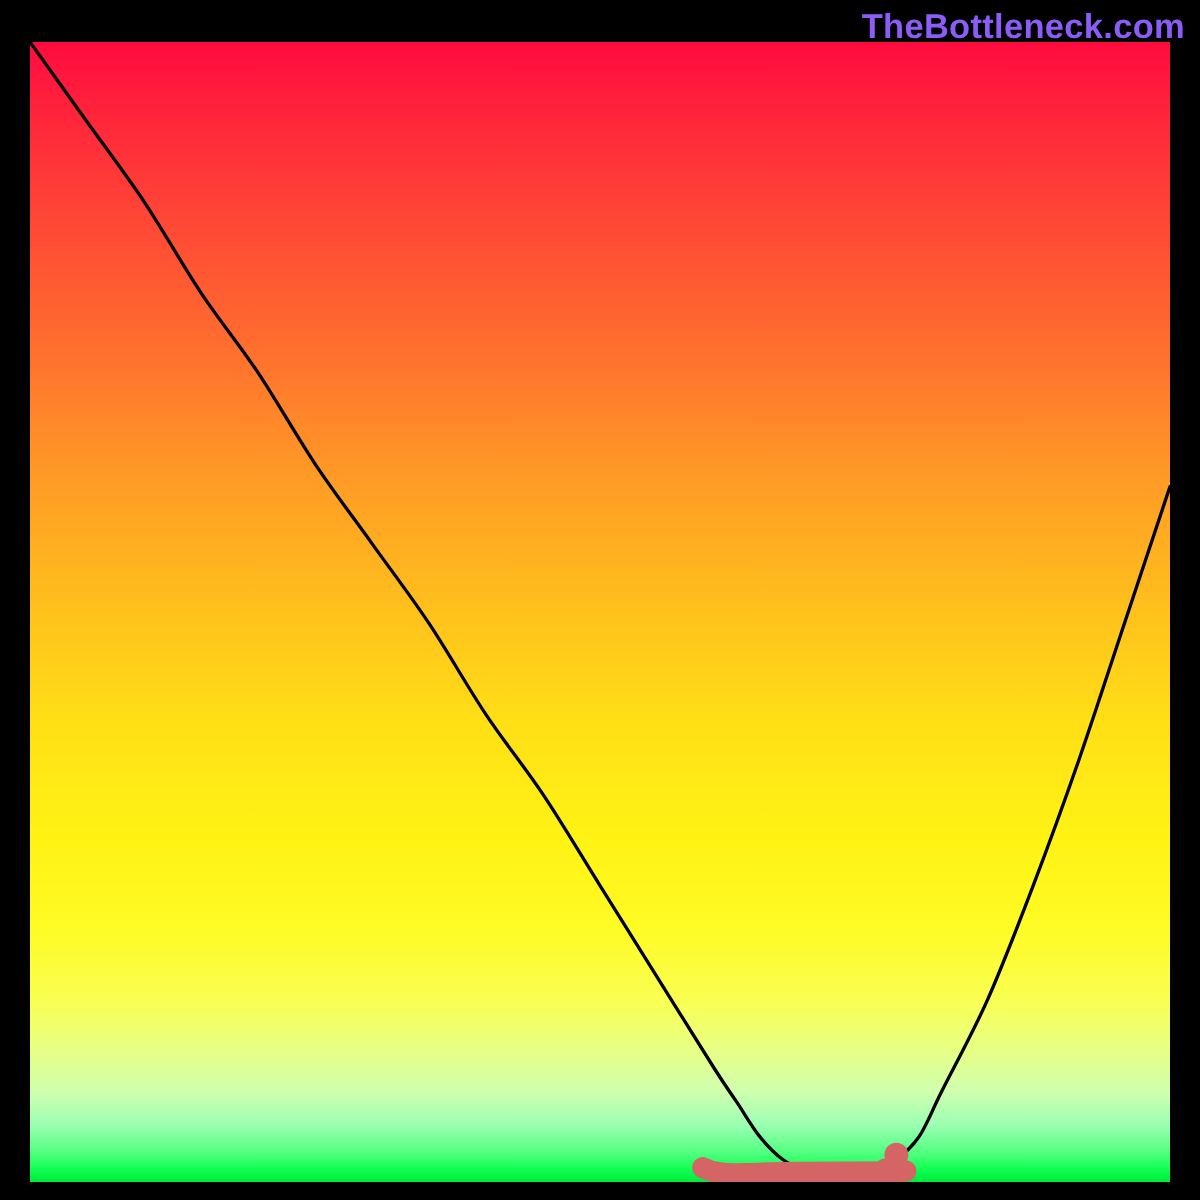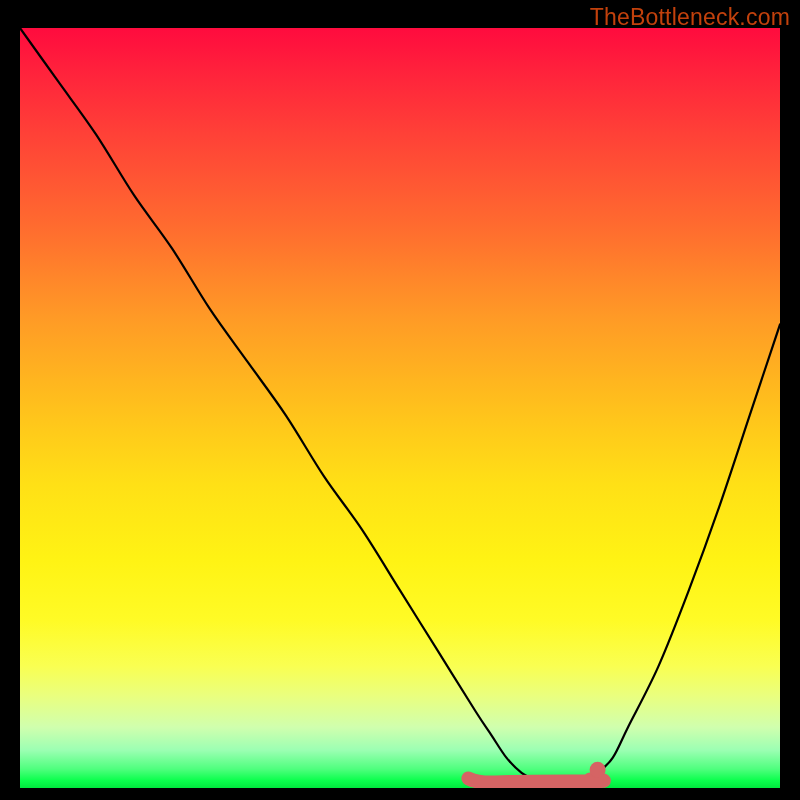--- a/index.html
+++ b/index.html
@@ -51,23 +51,23 @@
       #9cffb3 95%,
       #4fff7e 97.5%,
       #0bff4d 99%,
       #00e83e 100%
     );
   }
   .watermark {
     position: absolute;
     top: 4px;
     right: 10px;
-    color: #c2410c;
+    color: #8b5cf6;
     font-size: 23px;
-    font-weight: 400;
+    font-weight: 700;
     letter-spacing: 0.2px;
     user-select: none;
   }
   svg.curve {
     position: absolute;
     left: 0;
     top: 0;
     width: 760px;
     height: 760px;
     overflow: visible;

